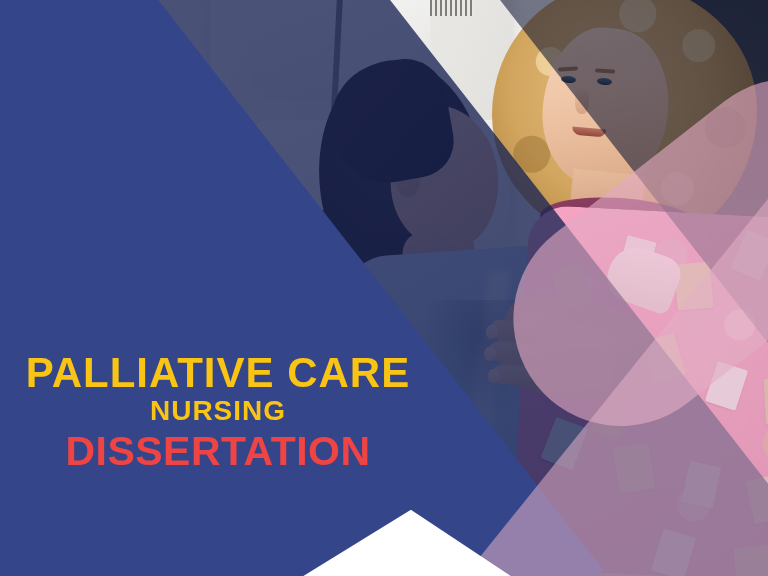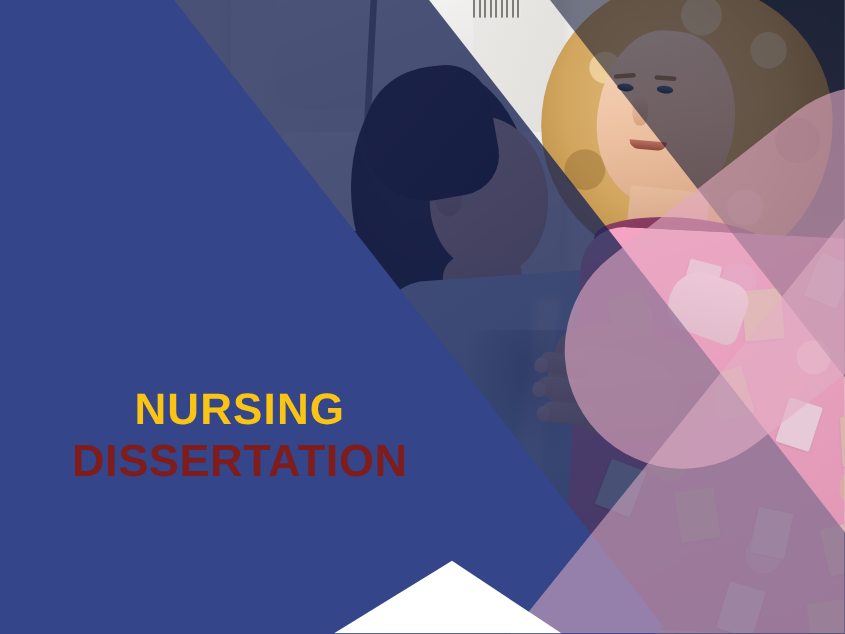--- a/index.html
+++ b/index.html
@@ -379,26 +379,26 @@
     white-space: nowrap;
   }
   .l1 {
     color: #F9C413;
     font-size: 42px;
     letter-spacing: 1px;
     margin-bottom: 2px;
   }
   .l2 {
     color: #F9C413;
-    font-size: 40px;
+    font-size: 28px;
     letter-spacing: 1px;
     margin-bottom: 6px;
   }
   .l3 {
-    color: #7f1d1d;
+    color: #ef4444;
     font-size: 41px;
     letter-spacing: 0.5px;
     margin-bottom: 4px;
   }
   .l4 {
     color: #ffffff;
     font-size: 41px;
     letter-spacing: 1px;
   }
 </style>
@@ -475,17 +475,18 @@
 
   <div class="band-translucent2"></div>
   <div class="band-translucent"></div>
   <div class="blue-slab"></div>
 
   <div class="pink-capsule"></div>
   <div class="pink-wedge"></div>
   <div class="white-wedge"></div>
 
   <div class="text-block">
+    <span class="line l1">PALLIATIVE CARE</span>
     <span class="line l2">NURSING</span>
     <span class="line l3">DISSERTATION</span>
   </div>
 
 </div>
 
 </body></html>

